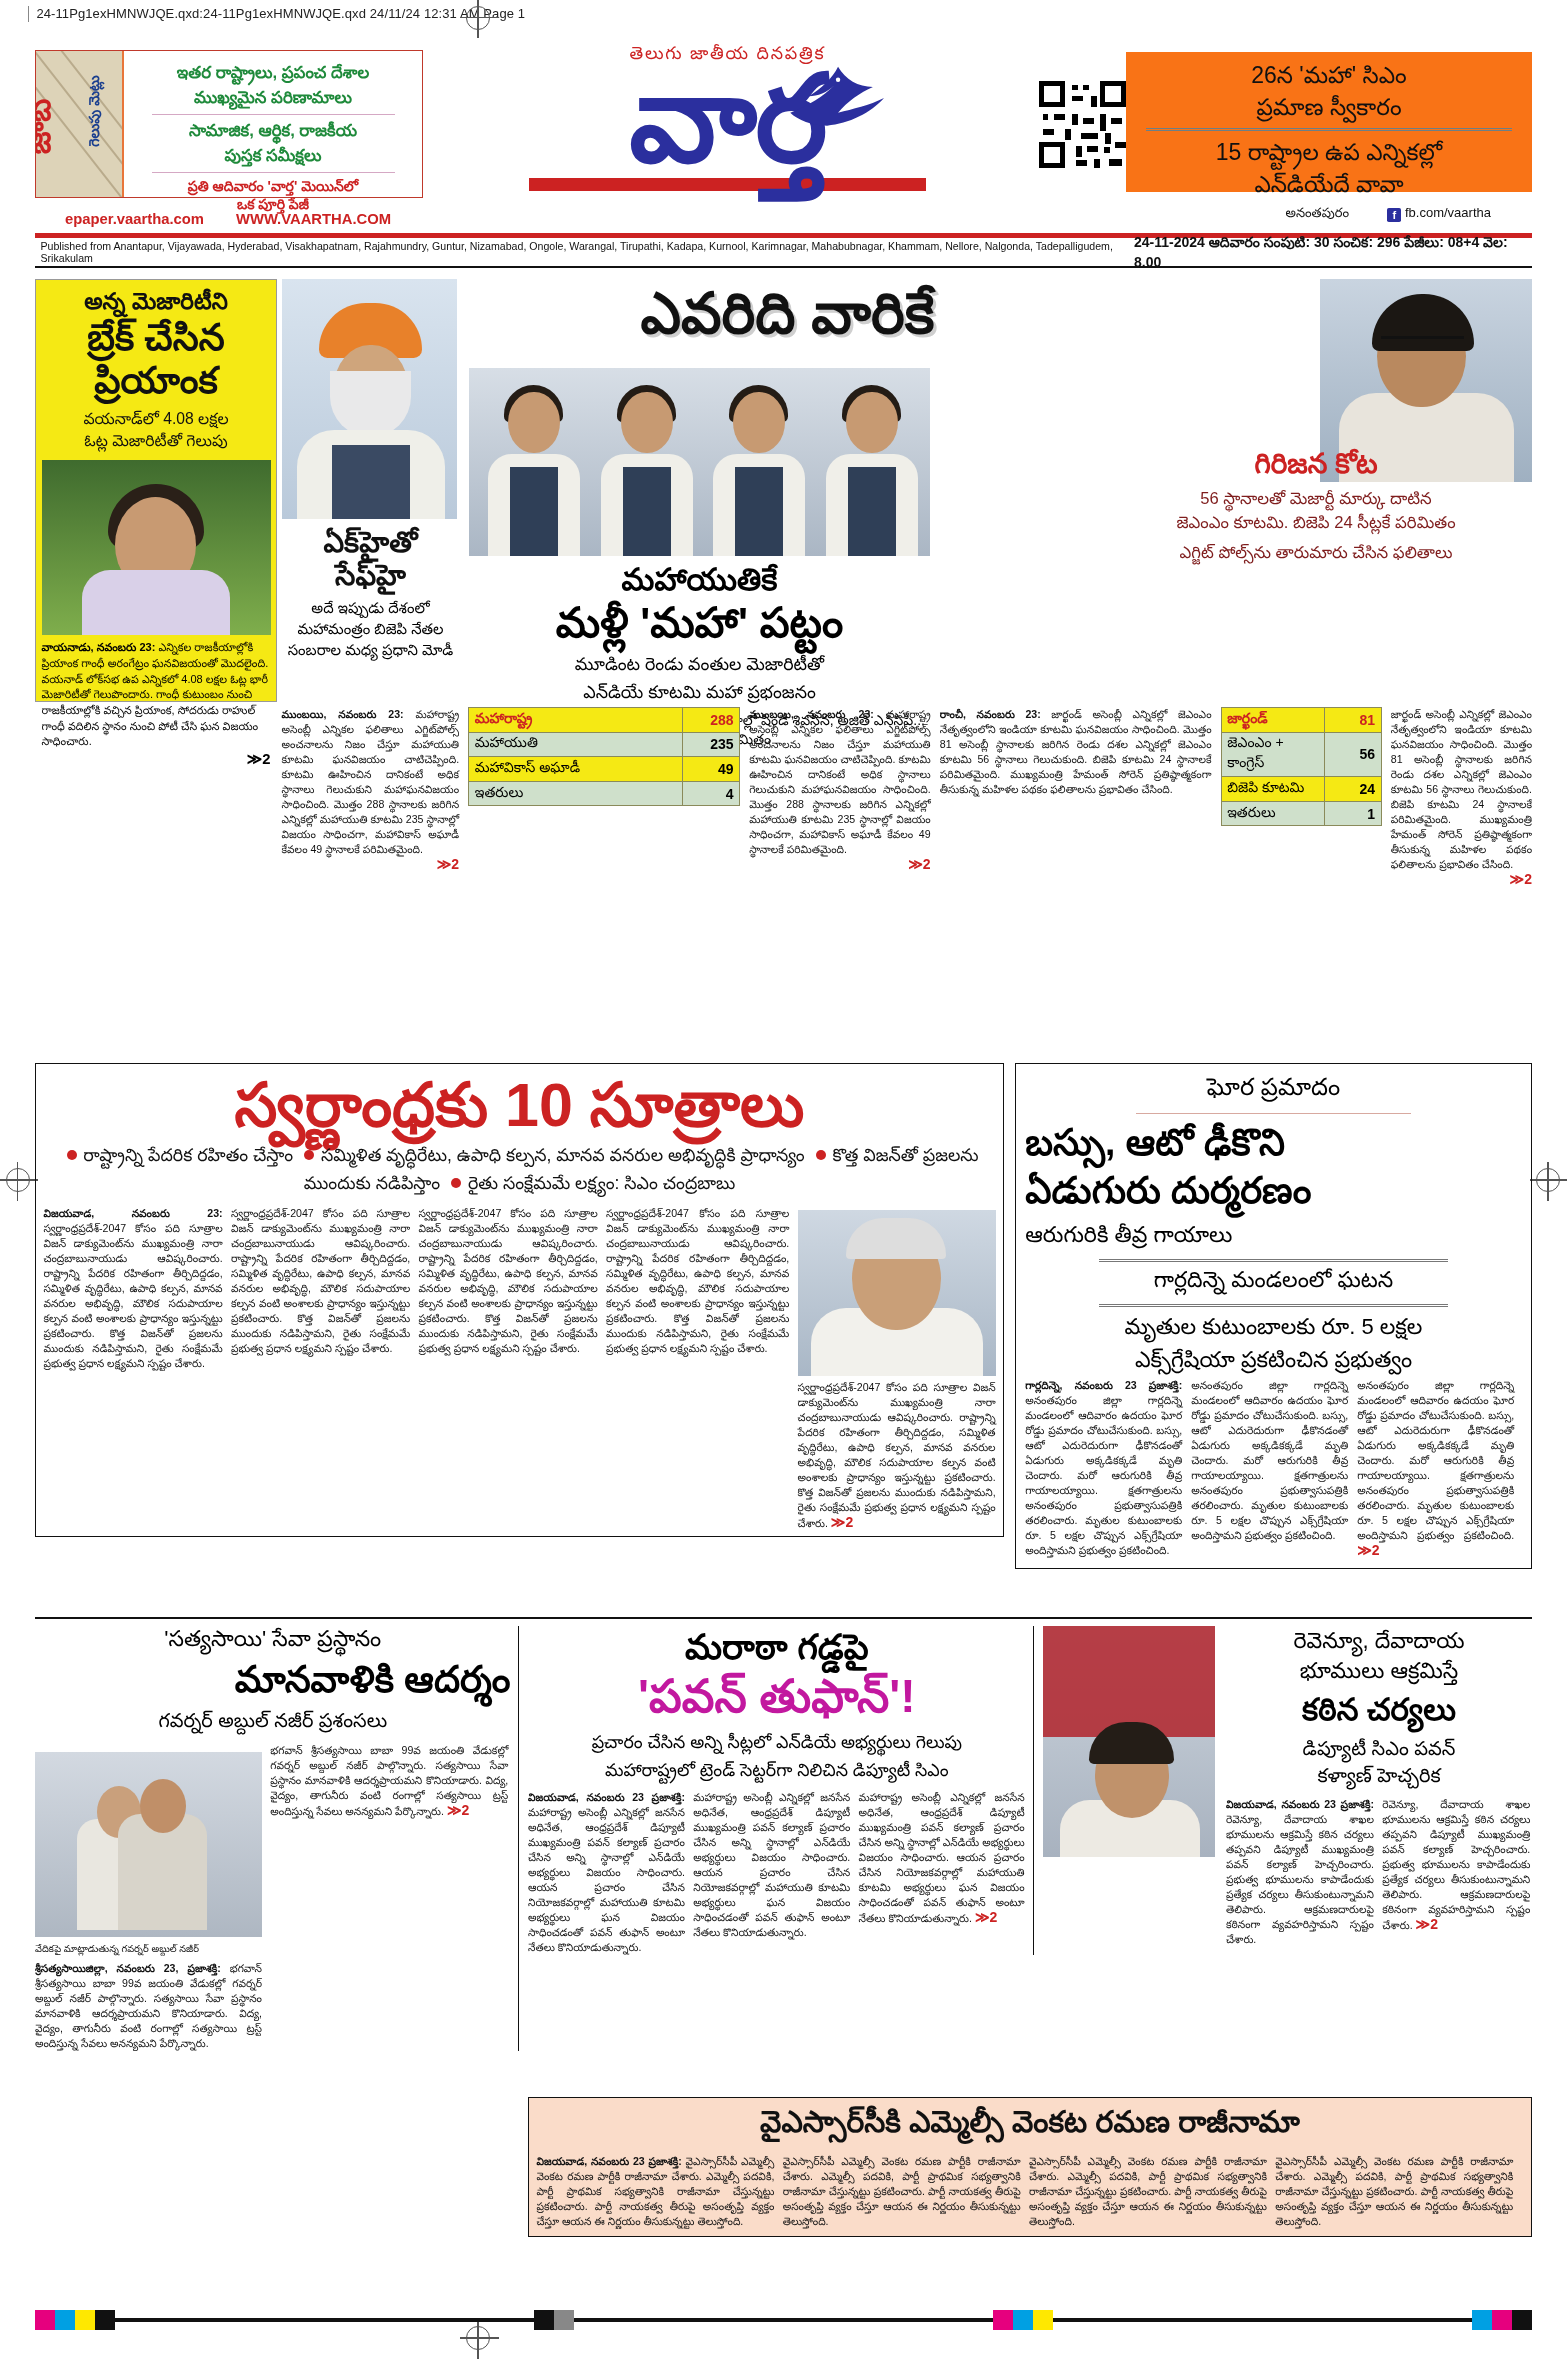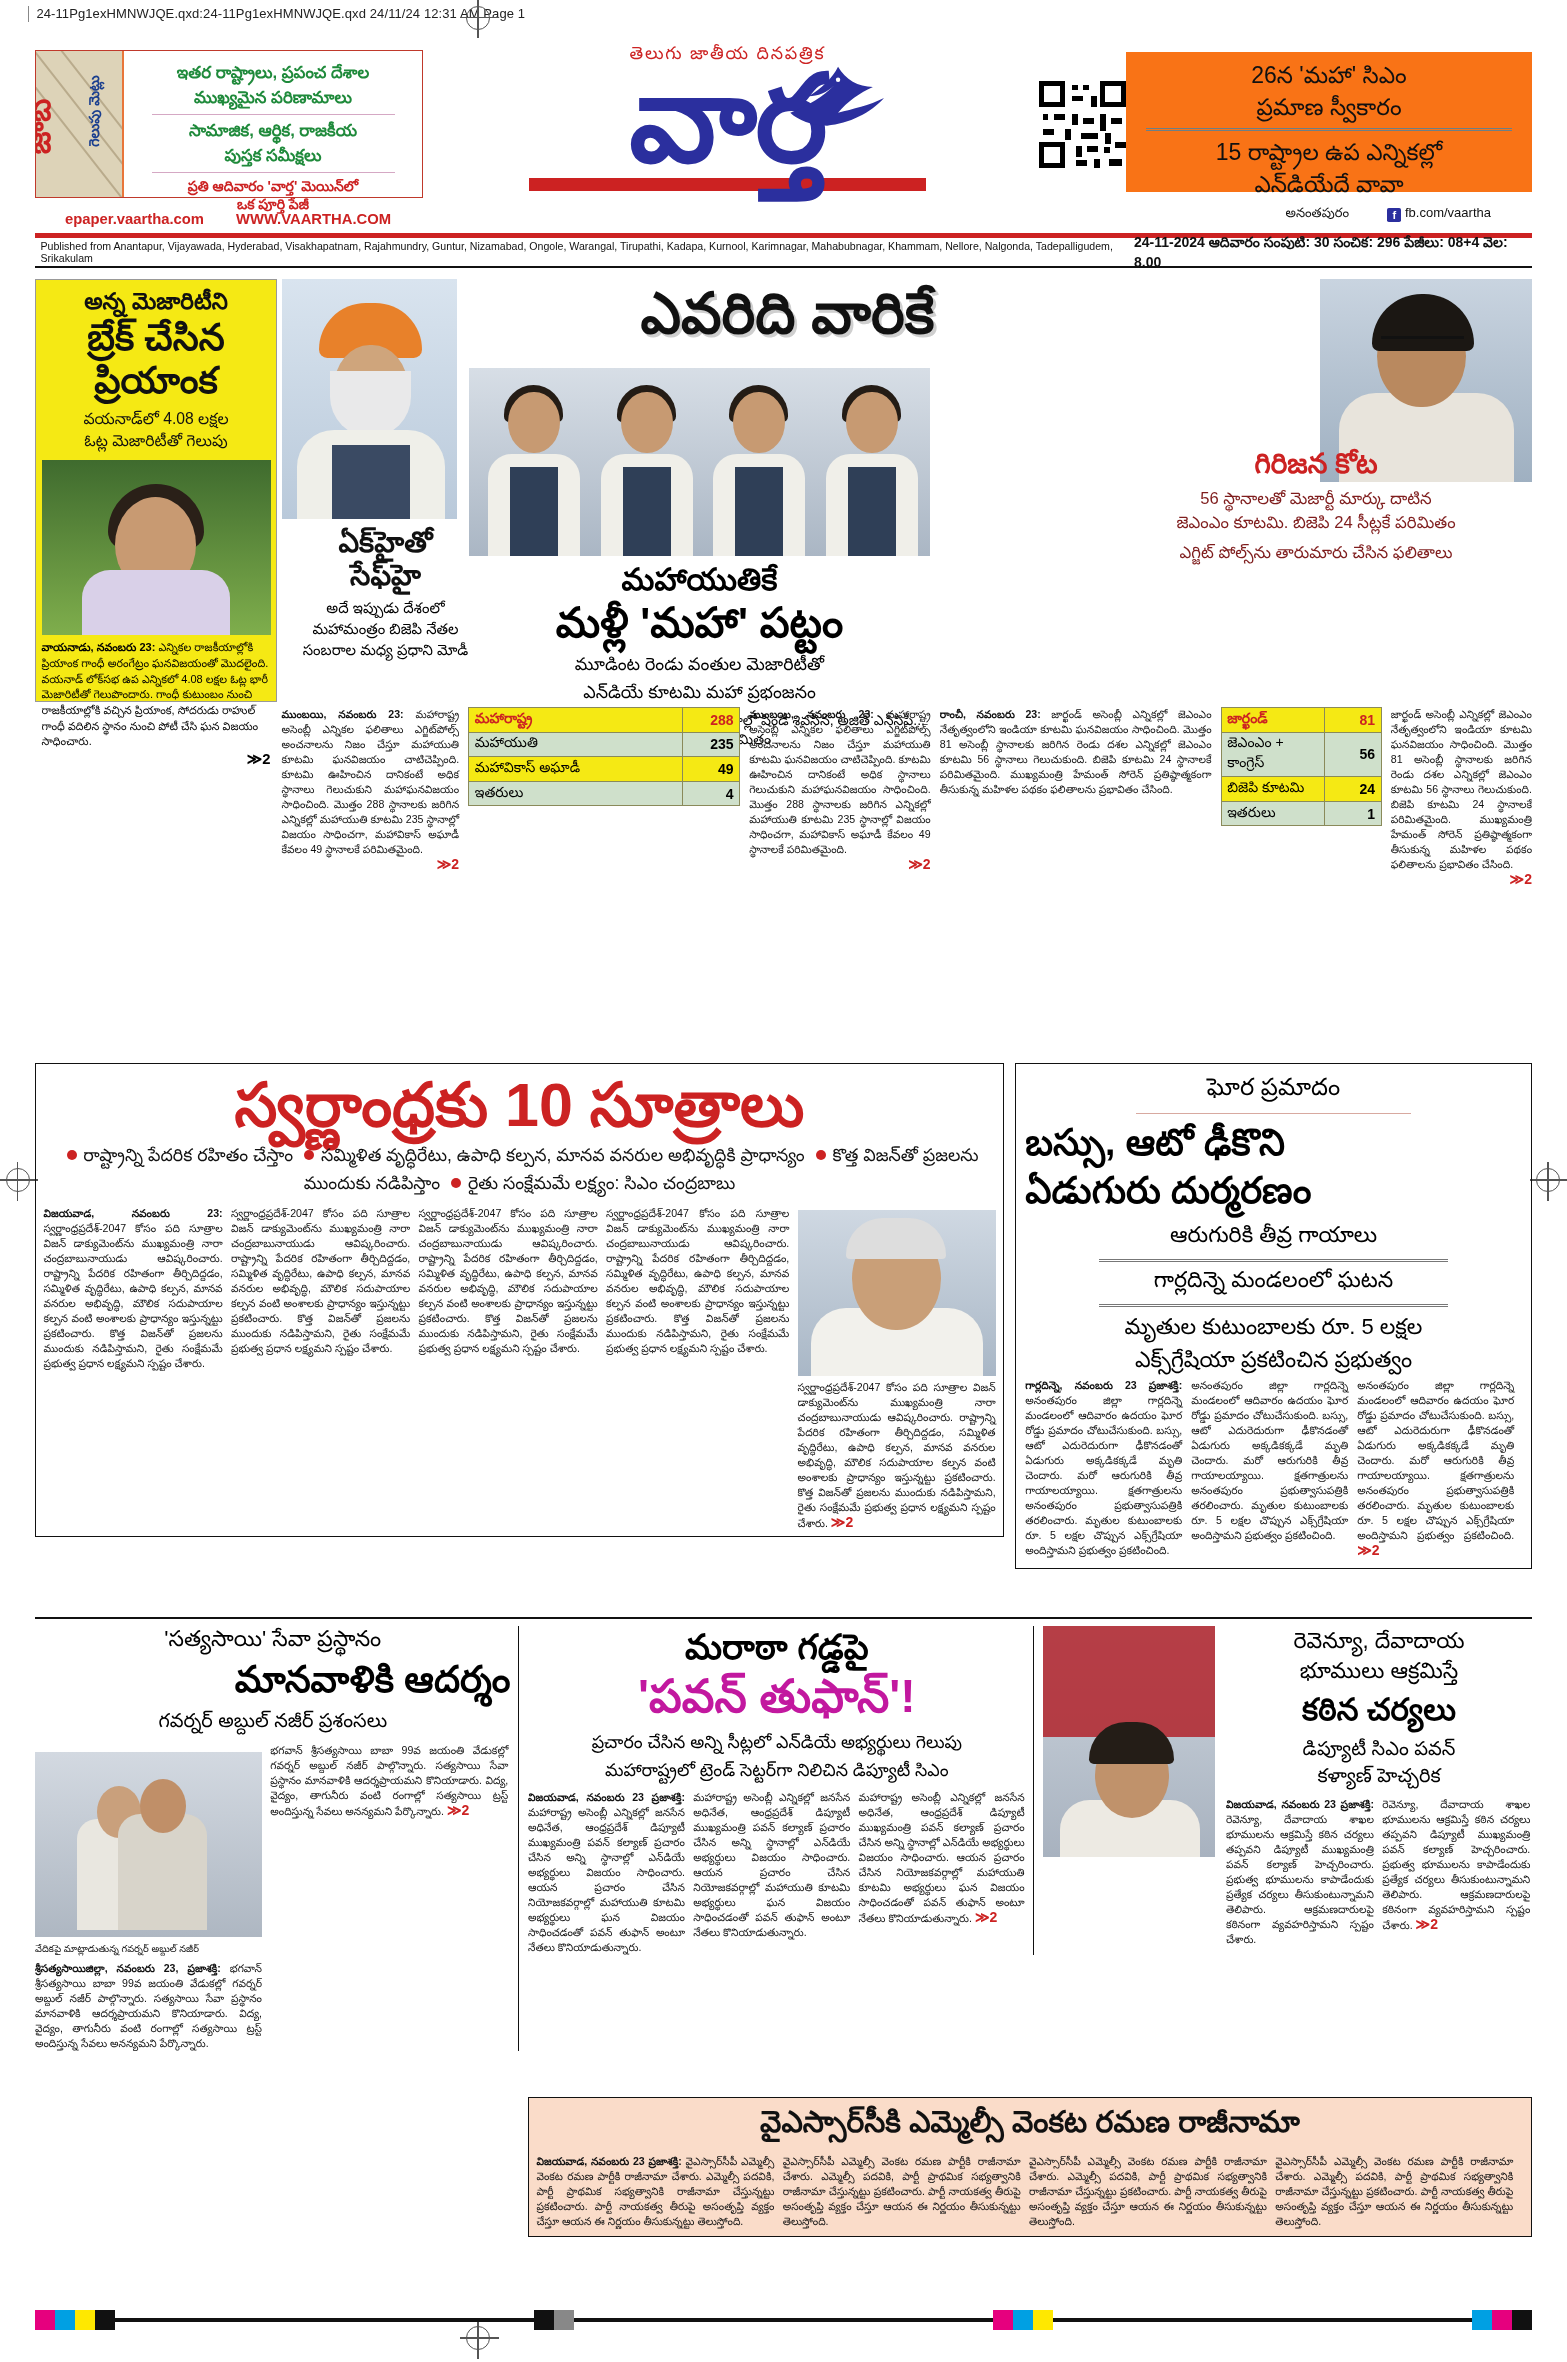--- a/index.html
+++ b/index.html
@@ -140,21 +140,21 @@
      background:linear-gradient(#c9d4e0,#9fb0c1); overflow:hidden;}
   .soren-photo .hd{ position:absolute; left:57px; top:26px; width:89px; height:102px;
      border-radius:44px/52px; background:#b9895f;}
   .soren-photo .hr{ position:absolute; left:52px; top:14.8px; width:102px; height:57px;
      border-radius:51px 51px 7.4px 7.4px; background:#1b1713;}
   .soren-photo .bd{ position:absolute; left:18.5px; bottom:0; width:175px; height:89px;
      border-radius:37px 37px 0 0; background:#e8e4dc;}
   .soren-photo .gl{ position:absolute; left:61px; top:57px; width:83px; height:16.6px;
      border-top:3.7px solid #111;}
 
-  .ex-head{ position:absolute; left:260px; top:247px; width:181px; text-align:center; }
+  .ex-head{ position:absolute; left:245px; top:247px; width:181px; text-align:center; }
   .ex-head .t{ font-size:29px; font-weight:bold; line-height:33px; color:#111;}
   .ex-head .s{ font-size:14.8px; line-height:21px; margin-top:5.5px;}
 
   .mahayuti-head{ position:absolute; left:434px; top:282px; width:461px; text-align:center; }
   .mahayuti-head .a{ font-size:31px; font-weight:bold; line-height:37px;}
   .mahayuti-head .b{ font-size:42px; font-weight:bold; line-height:50px;}
   .mahayuti-head .c{ font-size:17.5px; line-height:25px; margin-top:3.7px;}
 
   .soren-head{ position:absolute; right:0; top:168px; width:432px; text-align:center;}
   .soren-head .r1{ font-size:28px; font-weight:bold; color:#cc2222; line-height:33px;}
@@ -181,21 +181,21 @@
   .dot{ display:inline-block; width:10px; height:10px; border-radius:50%; background:#cc2222; margin:0 6.5px; vertical-align:0.9px;}
   .cbn-photo{ width:198px; height:166px; background:linear-gradient(#cfd8e2,#a9b7c6); float:left; margin:3.7px 7.4px 3.7px 0; position:relative; overflow:hidden;}
   .cbn-photo .hd{ position:absolute; left:54px; top:16.6px; width:89px; height:103px; border-radius:44px/52px; background:#c99f78;}
   .cbn-photo .hr{ position:absolute; left:48px; top:7.4px; width:100px; height:41px; border-radius:50px 50px 5.5px 5.5px; background:#ddd;}
   .cbn-photo .bd{ position:absolute; left:13px; bottom:0; width:172px; height:68px; border-radius:35px 35px 0 0; background:#f2f1ec;}
 
   .acc-box{ position:absolute; right:0; top:0; width:517px; border:0.9px solid #111; padding:9.2px; }
   .acc-box .k{ font-size:24px; text-align:center; }
   .acc-box .hr1{ height:0.9px; background:#d8a9a0; margin:5.5px 111px; }
   .acc-box .h{ font-size:37px; font-weight:bold; text-align:left; line-height:48px;}
-  .acc-box .s1{ font-size:22px; text-align:center; margin-top:7.4px;}
+  .acc-box .s1{ font-size:22px; text-align:left; margin-top:7.4px;}
   .acc-box .dl{ height:2.8px; border-top:0.9px solid #777; border-bottom:0.9px solid #777; margin:5.5px 74px;}
   .acc-box .s2{ font-size:22px; text-align:center; }
   .acc-box .s3{ font-size:22px; text-align:center; line-height:29.5px; margin-top:3.7px;}
 
   
   .band4{ position:absolute; left:0; top:1580px; width:1497px; height:670px; }
   .b4rule{ height:1.8px; background:#111; }
   .q1{ position:absolute; left:0; top:9.2px; width:484px; border-right:0.9px solid #111; padding-right:7.4px; }
   .q1 .k{ font-size:22px; text-align:center;}
   .q1 .h{ font-size:37px; font-weight:bold; text-align:right; line-height:46px;}

